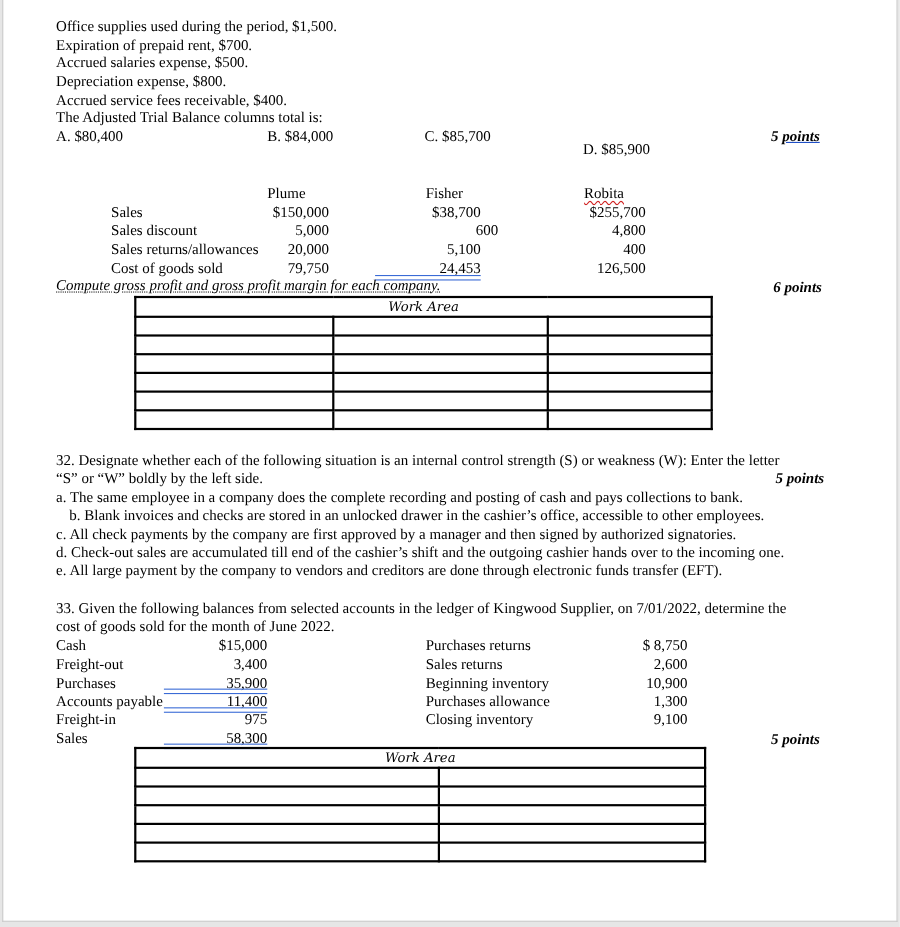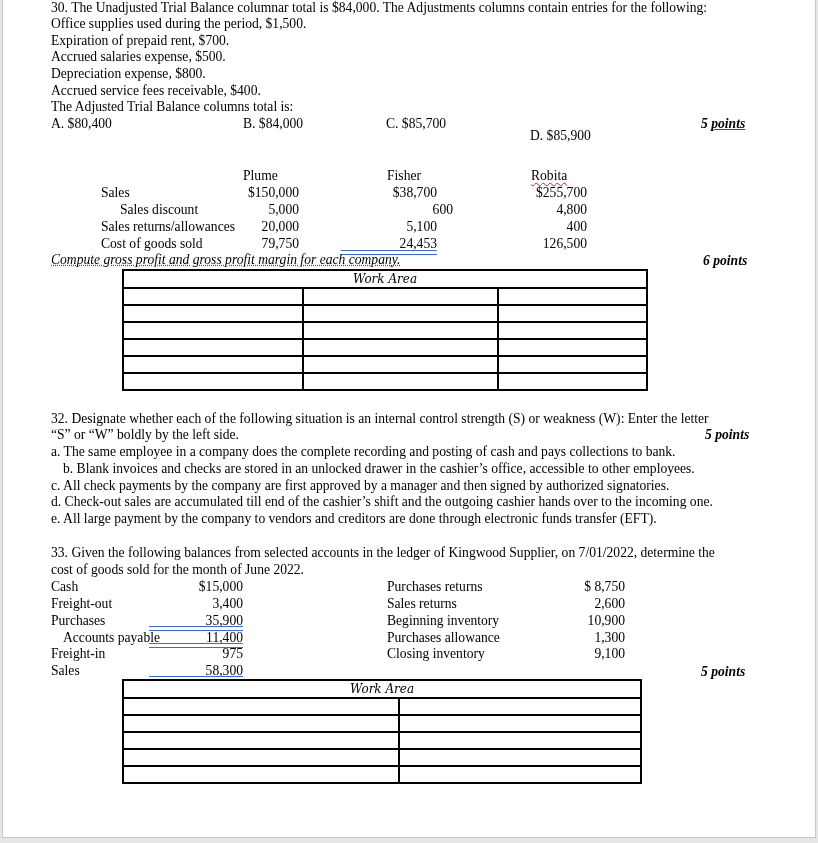--- a/index.html
+++ b/index.html
@@ -52,21 +52,20 @@
       font-family: "DejaVu Serif", serif;
       font-size: 12px;
       height: 16px;
     }
   </style>
 </head>
 <body>
 
 <div class="page">
 
-  <div class="t" style="left:48px;top:0px;">30. The Unadjusted Trial Balance columnar total is $84,000. The Adjustments columns contain entries for the following:</div>
   <div class="t" style="left:48px;top:16px;">Office supplies used during the period, $1,500.</div>
   <div class="t" style="left:48px;top:33px;">Expiration of prepaid rent, $700.</div>
   <div class="t" style="left:48px;top:49px;">Accrued salaries expense, $500.</div>
   <div class="t" style="left:48px;top:66px;">Depreciation expense, $800.</div>
   <div class="t" style="left:48px;top:83px;">Accrued service fees receivable, $400.</div>
   <div class="t" style="left:48px;top:99px;">The Adjusted Trial Balance columns total is:</div>
   <div class="t" style="left:48px;top:116px;">A. $80,400</div>
   <div class="t" style="left:240px;top:116px;">B. $84,000</div>
   <div class="t" style="left:383px;top:116px;">C. $85,700</div>
   <div class="t" style="left:527px;top:128px;text-align:center;">D. $85,900</div>
@@ -77,21 +76,21 @@
 
   <div class="t" style="left:240px;top:168px;">Plume</div>
   <div class="t" style="left:384px;top:168px;">Fisher</div>
   <div class="t" style="left:528px;top:168px;"><span class="wavy">Robita</span></div>
 
   <div class="t" style="left:98px;top:185px;">Sales</div>
   <div class="t r" style="left:200px;width:96px;top:185px;">$150,000</div>
   <div class="t r" style="left:340px;width:94px;top:185px;">$38,700</div>
   <div class="t r" style="left:500px;width:84px;top:185px;">$255,700</div>
 
-  <div class="t" style="left:98px;top:202px;margin-left:19px;">Sales discount</div>
+  <div class="t" style="left:98px;top:202px;">Sales discount</div>
   <div class="t r" style="left:200px;width:96px;top:202px;">5,000</div>
   <div class="t r" style="left:356px;width:94px;top:202px;">600</div>
   <div class="t r" style="left:500px;width:84px;top:202px;">4,800</div>
 
   <div class="t" style="left:98px;top:219px;">Sales returns/allowances</div>
   <div class="t r" style="left:200px;width:96px;top:219px;">20,000</div>
   <div class="t r" style="left:340px;width:94px;top:219px;">5,100</div>
   <div class="t r" style="left:500px;width:84px;top:219px;">400</div>
 
   <div class="t" style="left:98px;top:236px;">Cost of goods sold</div>
@@ -158,21 +157,21 @@
   <div class="t" style="left:48px;top:545px;">33. Given the following balances from selected accounts in the ledger of Kingwood Supplier, on 7/01/2022, determine the</div>
   <div class="t" style="left:48px;top:562px;">cost of goods sold for the month of June 2022.</div>
 
   <div class="t" style="left:48px;top:579px;">Cash</div>
   <div class="t r" style="left:150px;width:90px;top:579px;">$15,000</div>
   <div class="t" style="left:48px;top:596px;">Freight-out</div>
   <div class="t r" style="left:150px;width:90px;top:596px;text-align:right;">3,400</div>
   <div class="t" style="left:48px;top:613px;">Purchases</div>
   <div class="t r" style="left:150px;width:90px;top:613px;">35,900</div>
   <div class="dbl" style="left:146px;top:626px;width:94px;"></div>
-  <div class="t" style="left:60px;top:630px;text-align:right;">Accounts payable</div>
+  <div class="t" style="left:48px;top:630px;text-align:right;">Accounts payable</div>
   <div class="t r" style="left:150px;width:90px;top:630px;">11,400</div>
   <div class="dbl" style="left:146px;top:643px;width:94px;"></div>
   <div class="t" style="left:48px;top:646px;">Freight-in</div>
   <div class="t r" style="left:150px;width:90px;top:646px;">975</div>
   <div class="t" style="left:48px;top:663px;">Sales</div>
   <div class="t r" style="left:150px;width:90px;top:663px;">58,300</div>
   <div class="dbl" style="left:146px;top:676px;width:94px;"></div>
 
   <div class="t" style="left:384px;top:579px;">Purchases returns</div>
   <div class="t r" style="left:540px;width:82px;top:579px;">$ 8,750</div>

